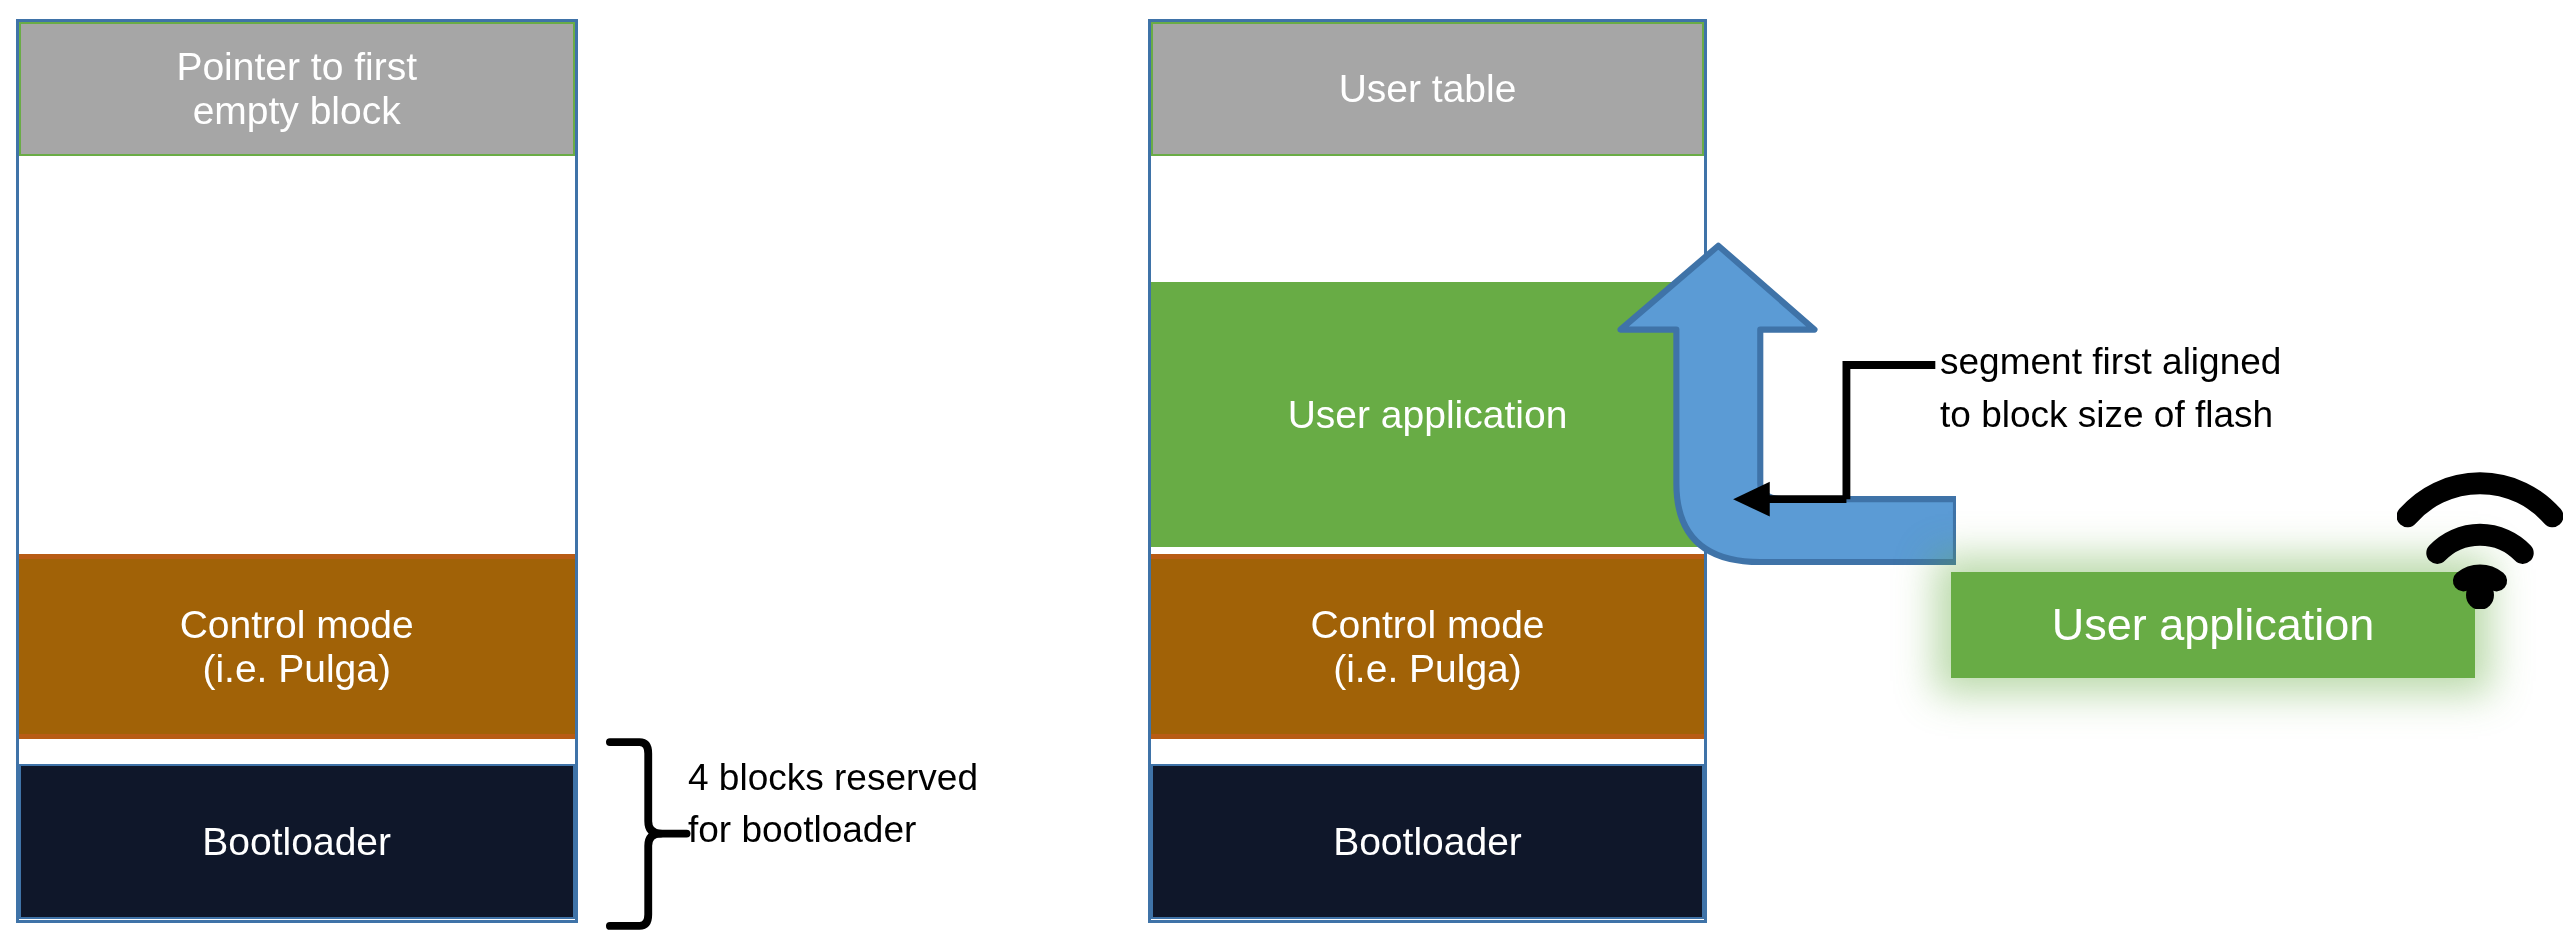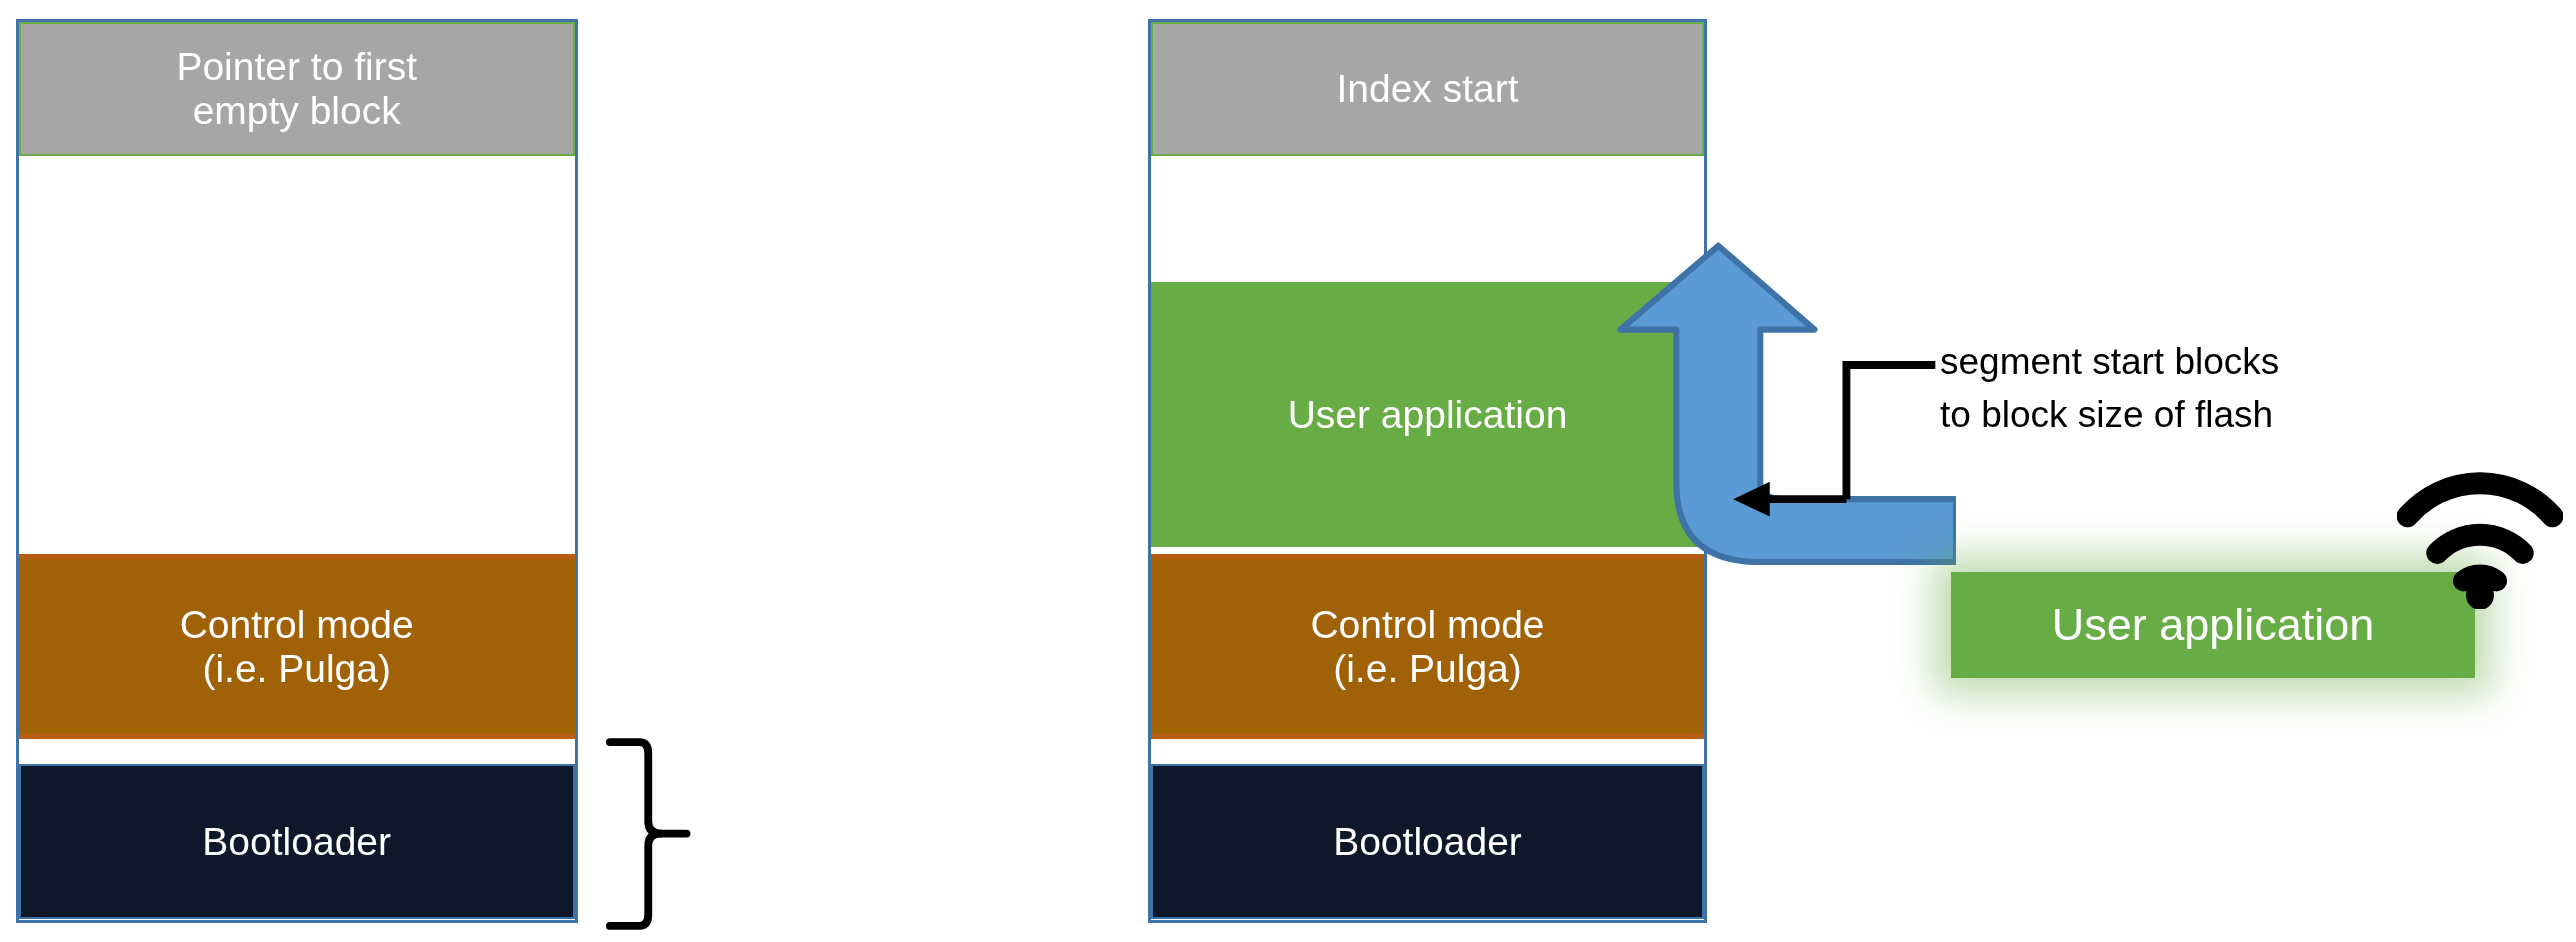--- a/index.html
+++ b/index.html
@@ -129,43 +129,45 @@
 (i.e. Pulga)</div>
   <div class="seg s-gap"></div>
   <div class="seg seg-blue s-boot">Bootloader</div>
 </div>
 
 <div id="brace-group">
   <svg id="brace-svg" width="105" height="196" viewBox="0 0 120 225">
     <path d="M 18 7 L 52 7 Q 62 7 62 20 L 62 98 Q 62 112 76 112 Q 62 112 62 126 L 62 205 Q 62 218 52 218 L 18 218" fill="none" stroke="#000000" stroke-width="9" stroke-linecap="round" stroke-linejoin="round"></path>
     <line x1="76" y1="112" x2="106" y2="112" stroke="#000000" stroke-width="9" stroke-linecap="round"></line>
   </svg>
+  <div id="brace-caption">4 blocks reserved
+for bootloader</div>
 </div>
 
 <div class="memcol" id="col-center">
-  <div class="seg seg-index s-index">Index start</div>
+  <div class="seg seg-index s-index">User table</div>
   <div class="seg seg-empty s-empty"></div>
   <div class="seg seg-green s-green">User application</div>
   <div class="seg s-gapa"></div>
   <div class="seg seg-orange s-orange">Control mode
 (i.e. Pulga)</div>
   <div class="seg s-gapb"></div>
   <div class="seg seg-blue s-boot">Bootloader</div>
 </div>
 
 <svg id="blue-arrow" width="367" height="367" viewBox="0 0 420 420">
   <path d="M 420 372 L 196 372 Q 100 372 100 282 L 100 106 L 36 106 L 148 10 L 258 106 L 196 106 L 196 282 Q 196 300 224 300 L 420 300 Z" fill="#5b9bd5" stroke="#3f73a8" stroke-width="7" stroke-linejoin="round"></path>
 </svg>
 
 <svg id="callout-arrow" width="244" height="262" viewBox="0 0 280 300">
   <path d="M 262 18 L 160 18 L 160 172" fill="none" stroke="#000000" stroke-width="9"></path>
   <path d="M 160 172 L 48 172" fill="none" stroke="#000000" stroke-width="9"></path>
   <path d="M 30 172 L 72 152 L 72 192 Z" fill="#000000"></path>
 </svg>
-<div id="callout-caption">segment start blocks
+<div id="callout-caption">segment first aligned
 to block size of flash</div>
 
 <div id="app-chip">
   <span>User application</span>
 </div>
 
 <svg id="wifi-icon" width="166" height="140" viewBox="0 0 190 160">
   <path d="M 12 54 A 110 110 0 0 1 178 54" fill="none" stroke="#000000" stroke-width="25" stroke-linecap="round"></path>
   <path d="M 46 96 A 68 68 0 0 1 144 96" fill="none" stroke="#000000" stroke-width="25" stroke-linecap="round"></path>
   <path d="M 76 128 A 30 30 0 0 1 114 128" fill="none" stroke="#000000" stroke-width="24" stroke-linecap="round"></path>

